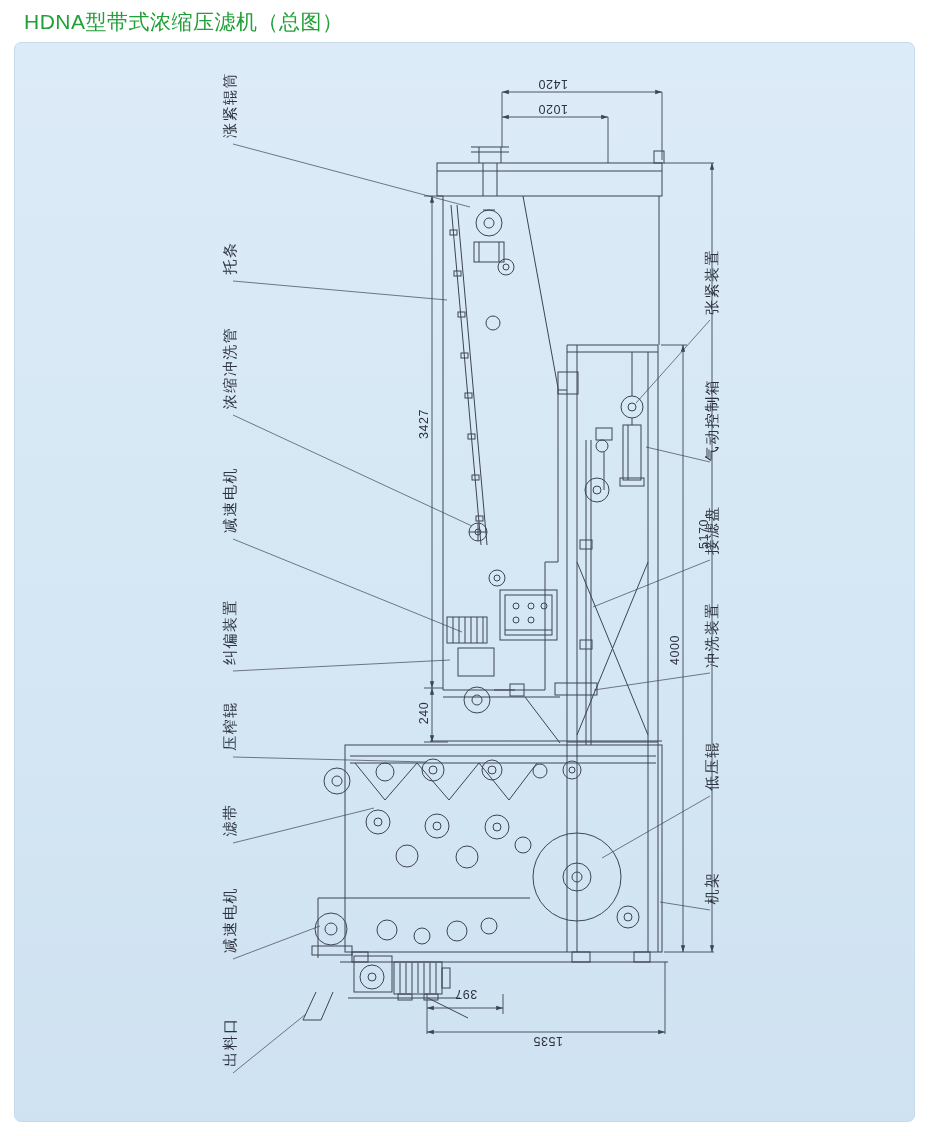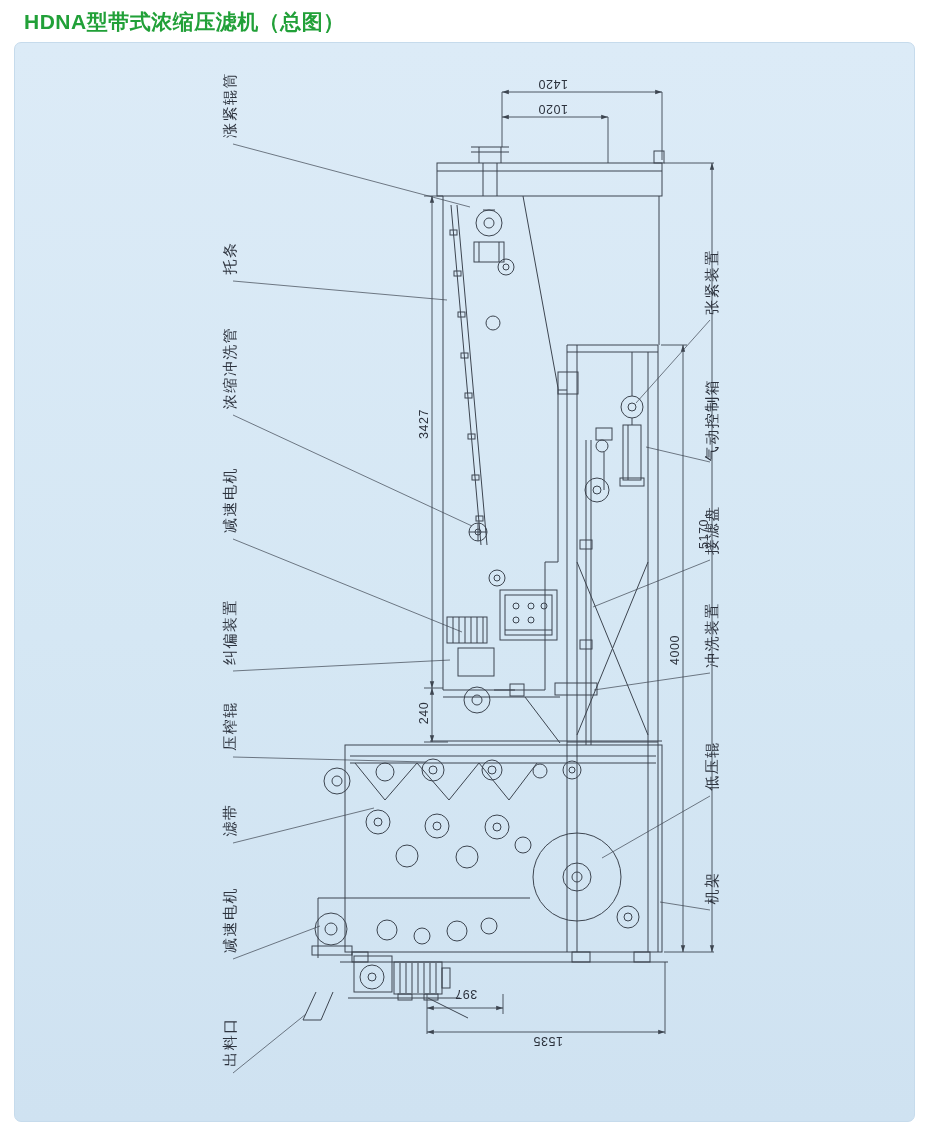--- a/index.html
+++ b/index.html
@@ -1,21 +1,21 @@
 <!DOCTYPE html>
 <html><head>
 <meta charset="utf-8">
 <style>
   html,body{margin:0;padding:0;}
   body{
     width:929px;height:1136px;position:relative;background:#ffffff;
     font-family:"Liberation Sans","DejaVu Sans",sans-serif;overflow:hidden;
   }
   .title{
-    position:absolute;left:24px;top:8px;font-size:21px;font-weight:bold;
+    position:absolute;left:24px;top:8px;font-size:21px;font-weight:normal;
     color:#21a038;letter-spacing:.5px;white-space:nowrap;
   }
   .panel{
     position:absolute;left:14px;top:42px;width:899px;height:1078px;
     background:linear-gradient(180deg,#dcebf7 0%,#d5e7f4 55%,#cfe2f1 100%);
     border:1px solid #c6dbec;border-radius:7px;
   }
   svg.draw{position:absolute;left:0;top:0;}
   .plabel{
     position:absolute;white-space:nowrap;font-size:15px;color:#2c323d;

